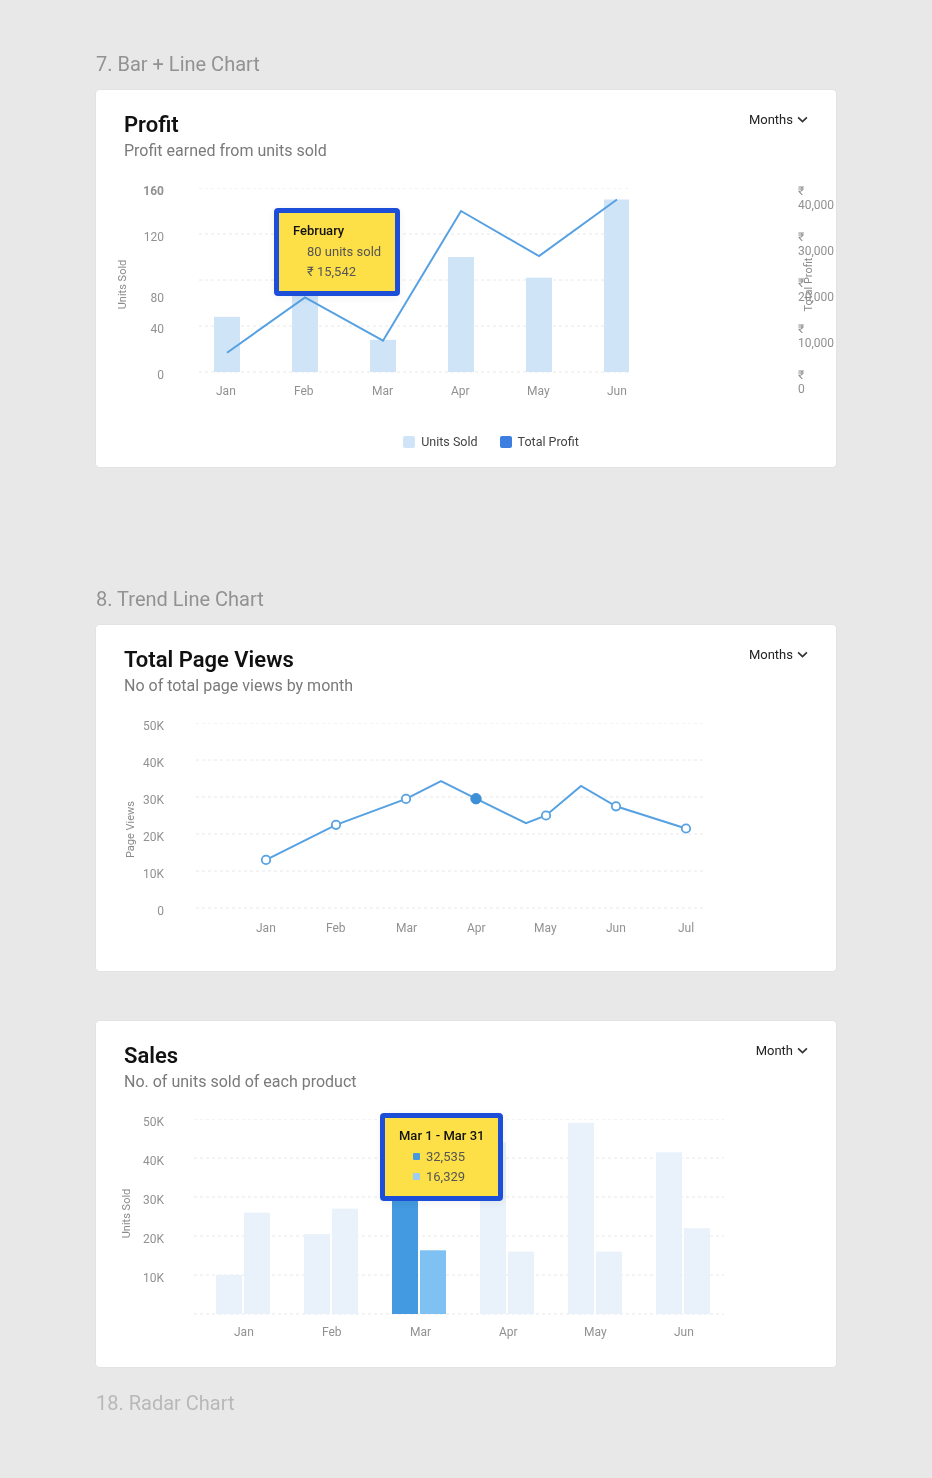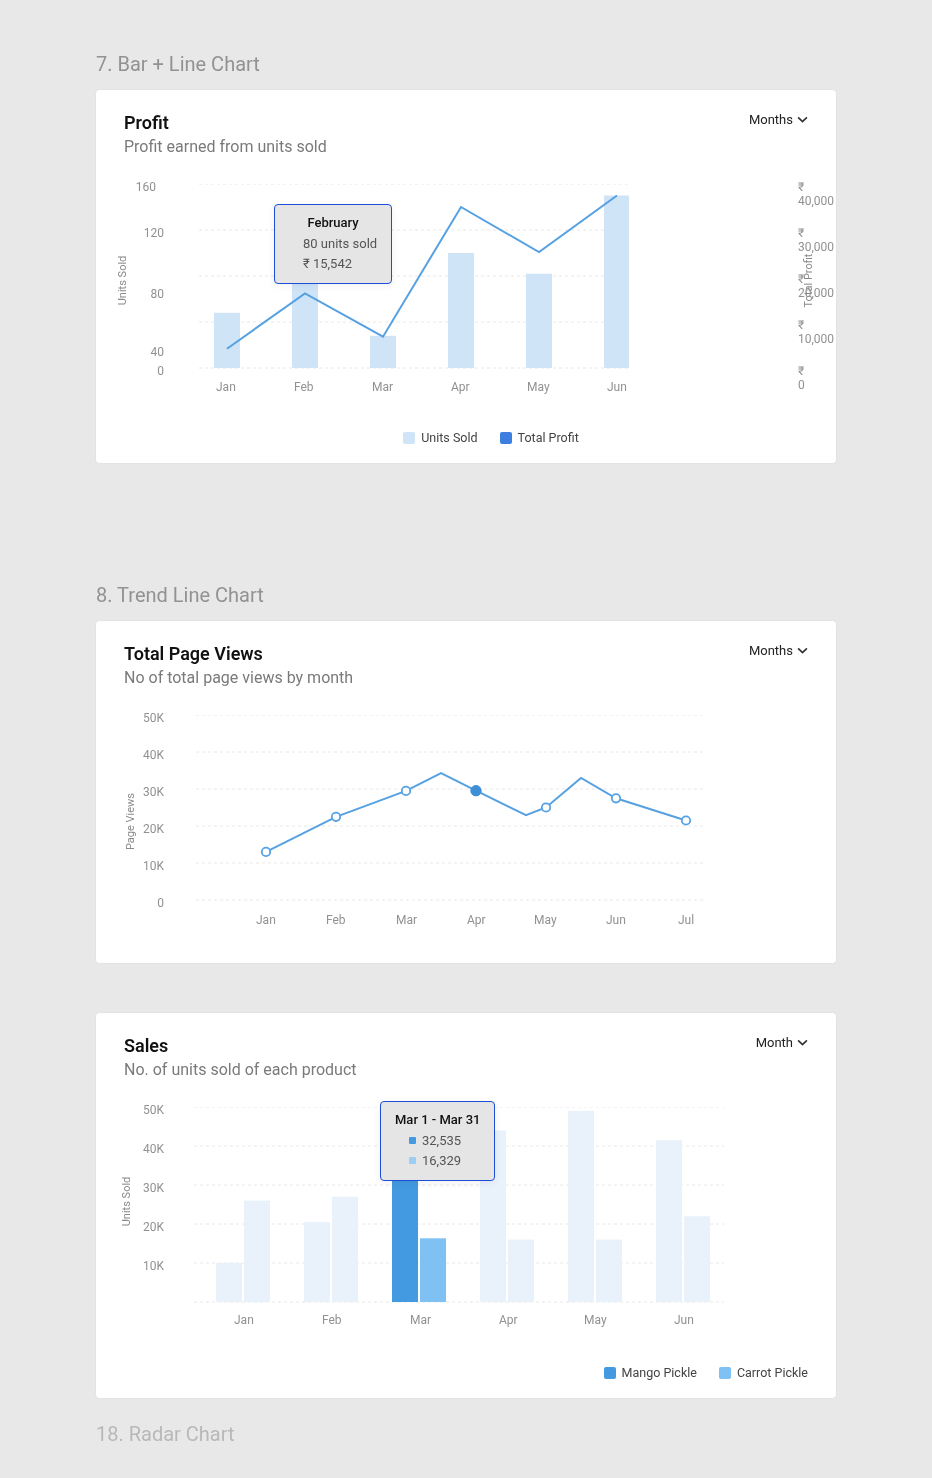--- a/index.html
+++ b/index.html
@@ -18,46 +18,45 @@
 }
 .card {
   background: #fff;
   border-radius: 4px;
   padding: 22px 28px 18px 28px;
   margin-bottom: 120px;
   box-shadow: 0 0 0 1px rgba(0,0,0,0.02);
 }
 .card:last-of-type { margin-bottom: 30px; }
 .card-head { display: flex; justify-content: space-between; align-items: flex-start; }
-.card-title { font-size: 18px; font-weight: 600; color: #111; }
+.card-title { font-size: 22px; font-weight: 600; color: #111; }
 .card-sub { font-size: 16px; color: #7a7a7a; margin-top: 4px; }
 .drop { font-size: 13px; color: #222; display: flex; align-items: center; gap: 4px; cursor: pointer; }
 .drop svg { width: 11px; height: 11px; }
 
 .chart-wrap { position: relative; margin-top: 28px; }
 .y-axis-label {
   position: absolute;
   font-size: 11px;
   color: #8a8a8a;
   transform: rotate(-90deg);
   transform-origin: center;
 }
 .plot { position: relative; }
 .plot svg { display: block; }
 
 .tooltip {
   position: absolute;
-  background: #e5e5e5;
-  border: 1px solid #1d4ed8;
+  background: #fde047;
+  border: 5px solid #1d4ed8;
   border-radius: 4px;
   padding: 10px 14px;
   font-size: 13px;
   box-shadow: 0 2px 8px rgba(0,0,0,0.06);
   white-space: nowrap;
-  text-align: center;
 }
 .tooltip .tt-title { font-weight: 500; color: #111; margin-bottom: 4px; }
 .tooltip .tt-line { color: #555; line-height: 1.5; display:flex;align-items:center;gap:6px;margin-left:14px;}
 .tooltip .tt-down { color: #e04545; font-size: 12px;display:flex;align-items:center;gap:4px; }
 .tt-dot { width:7px;height:7px;border-radius:1px;display:inline-block; }
 
 .legend { display:flex; justify-content:flex-end; gap:22px; margin-top:16px; font-size:12.5px; color:#444; }
 .legend span { display:flex; align-items:center; gap:6px; }
 .legend .sw { width:12px; height:12px; border-radius:2px; }
 
@@ -90,24 +89,24 @@
             <path d="M1 3 L5 7 L9 3" fill="none" stroke="#333" stroke-width="1.5"></path>
           </svg>
       </div>
     </div>
 
     <div class="chart-wrap" style="height:230px;">
       <span class="y-axis-label" style="left:-26px;top:90px;">Units Sold</span>
       <span class="y-axis-label" style="right:-28px;top:90px;">Total Profit</span>
 
       <div class="ylabels" style="left:40px;top:0;">
-        <span class="tick" style="top:-4px;right:8px;">160</span>
+        <span class="tick" style="top:-4px;right:0;font-weight:bold;">160</span>
         <span class="tick" style="top:42px;right:0;">120</span>
         <span class="tick" style="top:88px;right:0;margin-top:15px;">80</span>
-        <span class="tick" style="top:134px;right:0;margin-top:27px;">40</span>
+        <span class="tick" style="top:134px;right:0;">40</span>
         <span class="tick" style="top:180px;right:0;">0</span>
       </div>
 
       <div class="y2labels" style="right:10px;top:0;">
         <span class="tick" style="top:-4px;left:0;">₹ 40,000</span>
         <span class="tick" style="top:42px;left:0;">₹ 30,000</span>
         <span class="tick" style="top:88px;left:0;">₹ 20,000</span>
         <span class="tick" style="top:134px;left:0;">₹ 10,000</span>
         <span class="tick" style="top:180px;left:0;">₹ 0</span>
       </div>
@@ -304,27 +303,17 @@
             <i class="tt-dot" style="background:#439ae0;"></i>
             <span>32,535</span>
           </div>
         <div class="tt-line">
             <i class="tt-dot" style="background:#9ccdf2;"></i>
             <span>16,329</span>
           </div>
       </div>
     </div>
 
-    <div class="legend" style="margin-top:28px;">
-      <span>
-          <i class="sw" style="background:#439ae0;"></i>
-          <span>Mango Pickle</span>
-        </span>
-      <span>
-          <i class="sw" style="background:#7ec1f2;"></i>
-          <span>Carrot Pickle</span>
-        </span>
-    </div>
   </div>
 
   <h2 class="section-title" style="opacity:.55;">18. Radar Chart</h2>
 
 </div>
 
 </body></html>

